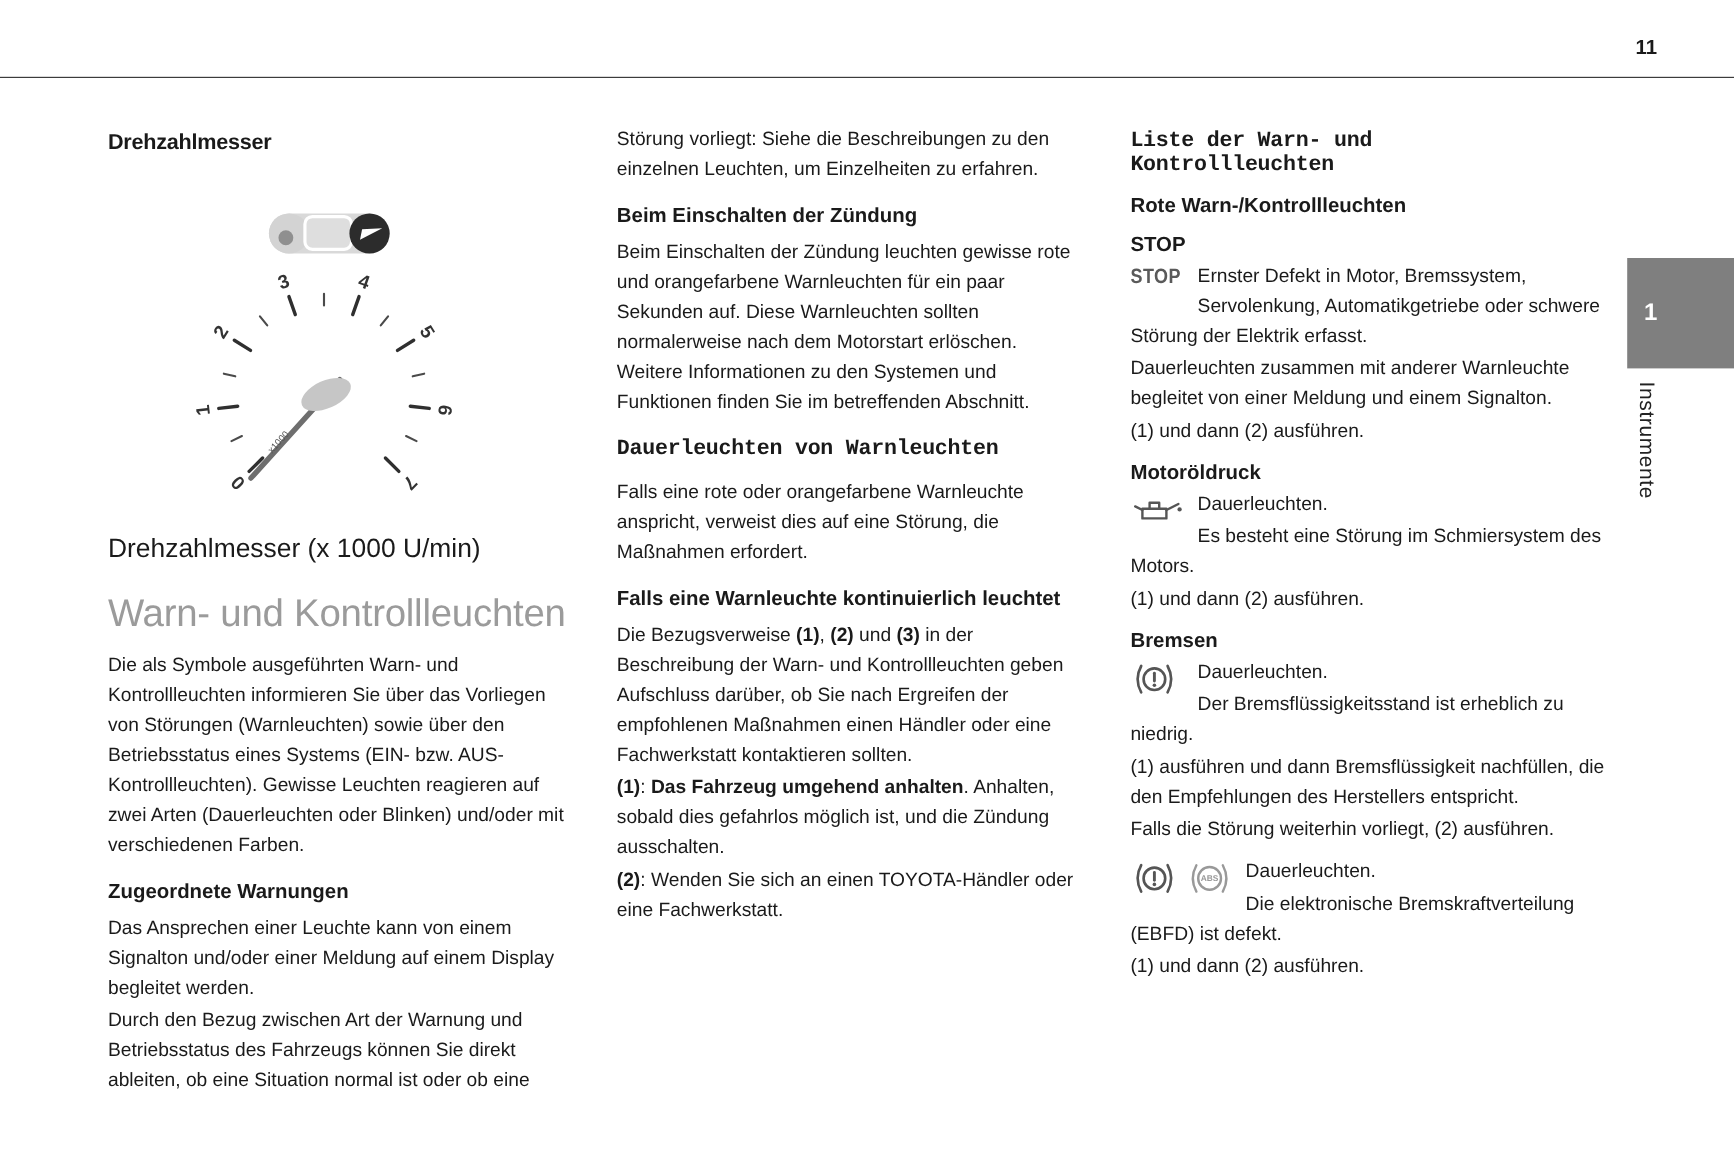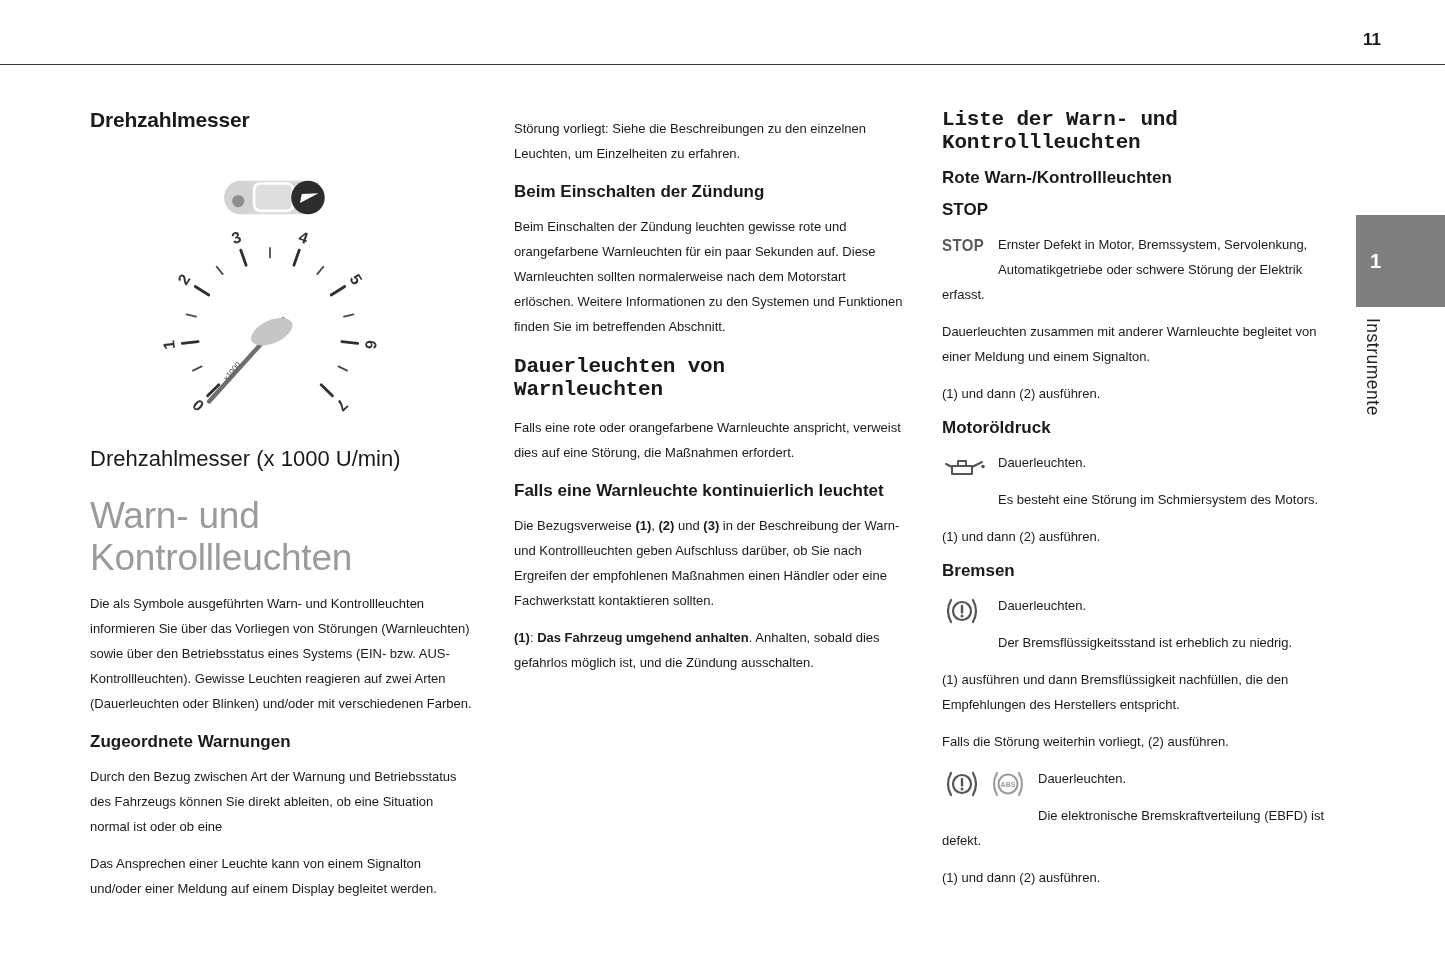--- a/index.html
+++ b/index.html
@@ -8,25 +8,25 @@
     background:#ffffff;color:#1a1a1a;
     font-family:"Liberation Sans", sans-serif;
   }
   b{font-weight:700;}
   .top-rule{position:absolute;top:64px;left:0;width:1445px;border-top:1.5px solid #3c3c3c;}
   .page-number{position:absolute;top:30px;right:64px;font-size:17px;font-weight:700;text-align:right;}
   .content{position:absolute;top:104px;left:90px;display:flex;}
   .col1{width:382px;margin-right:42px;}
   .col2{width:392px;margin-right:36px;}
   .col3{width:396px;}
-  .main-heading{font-size:21px;font-weight:700;margin:4px 0 14px;letter-spacing:-0.2px;}
+  .main-heading{font-size:18px;font-weight:700;margin:4px 0 14px;letter-spacing:-0.2px;}
   .main-heading.narrow{max-width:330px;font-family:Liberation Mono, monospace;}
-  .gray-heading{font-size:37px;font-weight:400;color:#9b9b9b;margin:24px 0 12px;letter-spacing:-0.2px;}
+  .gray-heading{font-size:32px;font-weight:400;color:#9b9b9b;margin:24px 0 12px;letter-spacing:-0.2px;}
   .subhead{font-size:17px;font-weight:700;margin:16px 0 8px;}
-  p{font-size:13px;line-height:25px;margin:12px 0 2px;}
+  p{font-size:16px;line-height:25px;margin:0 0 2px;}
   .caption{font-size:22px;margin:4px 0 0;}
   .gauge-wrap{margin:4px 0 2px 30px;}
   
   .witem{margin:2px 0 8px;overflow:visible;}
   .witem-title{font-size:17px;font-weight:700;margin:12px 0 4px;}
   .licon{float:left;width:56px;height:48px;display:flex;align-items:flex-start;padding-top:4px;box-sizing:border-box;}
   .licon.wide{width:96px;gap:6px;}
   .stop-glyph{
     font-size:15px;font-weight:800;color:#5a5a5a;letter-spacing:0.4px;
     transform:scaleY(1.15);display:inline-block;
@@ -105,34 +105,35 @@
         <ellipse cx="172" cy="193" rx="25" ry="13" fill="#c6c6c6" transform="rotate(-24 172 193)"></ellipse>
         <text x="121" y="249" font-size="9" fill="#555" transform="rotate(-48 121 249)">x1000</text>
       </svg>
     </div>
 
     <p class="caption">Drehzahlmesser (x 1000 U/min)</p>
 
     <div class="gray-heading">Warn- und Kontrollleuchten</div>
     <p>Die als Symbole ausgeführten Warn- und Kontrollleuchten informieren Sie über das Vorliegen von Störungen (Warnleuchten) sowie über den Betriebsstatus eines Systems (EIN- bzw. AUS-Kontrollleuchten). Gewisse Leuchten reagieren auf zwei Arten (Dauerleuchten oder Blinken) und/oder mit verschiedenen Farben.</p>
     <div class="subhead">Zugeordnete Warnungen</div>
+    <p>Das Ansprechen einer Leuchte kann von einem Signalton und/oder einer Meldung auf einem Display begleitet werden.</p>
     <p>Durch den Bezug zwischen Art der Warnung und Betriebsstatus des Fahrzeugs können Sie direkt ableiten, ob eine Situation normal ist oder ob eine</p>
-    <p>Das Ansprechen einer Leuchte kann von einem Signalton und/oder einer Meldung auf einem Display begleitet werden.</p>
   </div>
 
   <div class="col2">
     <p>Störung vorliegt: Siehe die Beschreibungen zu den einzelnen Leuchten, um Einzelheiten zu erfahren.</p>
     <div class="subhead">Beim Einschalten der Zündung</div>
     <p>Beim Einschalten der Zündung leuchten gewisse rote und orangefarbene Warnleuchten für ein paar Sekunden auf. Diese Warnleuchten sollten normalerweise nach dem Motorstart erlöschen. Weitere Informationen zu den Systemen und Funktionen finden Sie im betreffenden Abschnitt.</p>
 
     <div class="main-heading narrow" style="margin-top:16px;">Dauerleuchten von Warnleuchten</div>
     <p>Falls eine rote oder orangefarbene Warnleuchte anspricht, verweist dies auf eine Störung, die Maßnahmen erfordert.</p>
     <div class="subhead">Falls eine Warnleuchte kontinuierlich leuchtet</div>
     <p><span>Die Bezugsverweise </span><b>(1)</b><span>, </span><b>(2)</b><span> und </span><b>(3)</b><span> in der Beschreibung der Warn- und Kontrollleuchten geben Aufschluss darüber, ob Sie nach Ergreifen der empfohlenen Maßnahmen einen Händler oder eine Fachwerkstatt kontaktieren sollten.</span></p>
     <p><b>(1)</b><span>: </span><b>Das Fahrzeug umgehend anhalten</b><span>. Anhalten, sobald dies gefahrlos möglich ist, und die Zündung ausschalten.</span></p>
+    <p><b>(2)</b><span>: Wenden Sie sich an einen TOYOTA-Händler oder eine Fachwerkstatt.</span></p>
   </div>
 
   <div class="col3">
     <div class="main-heading narrow">Liste der Warn- und Kontrollleuchten</div>
     <div class="subhead" style="margin-top:4px;">Rote Warn-/Kontrollleuchten</div>
 
     <div class="witem-title">STOP</div>
     <div class="witem">
       <div class="licon">
         <span class="stop-glyph">STOP</span>

